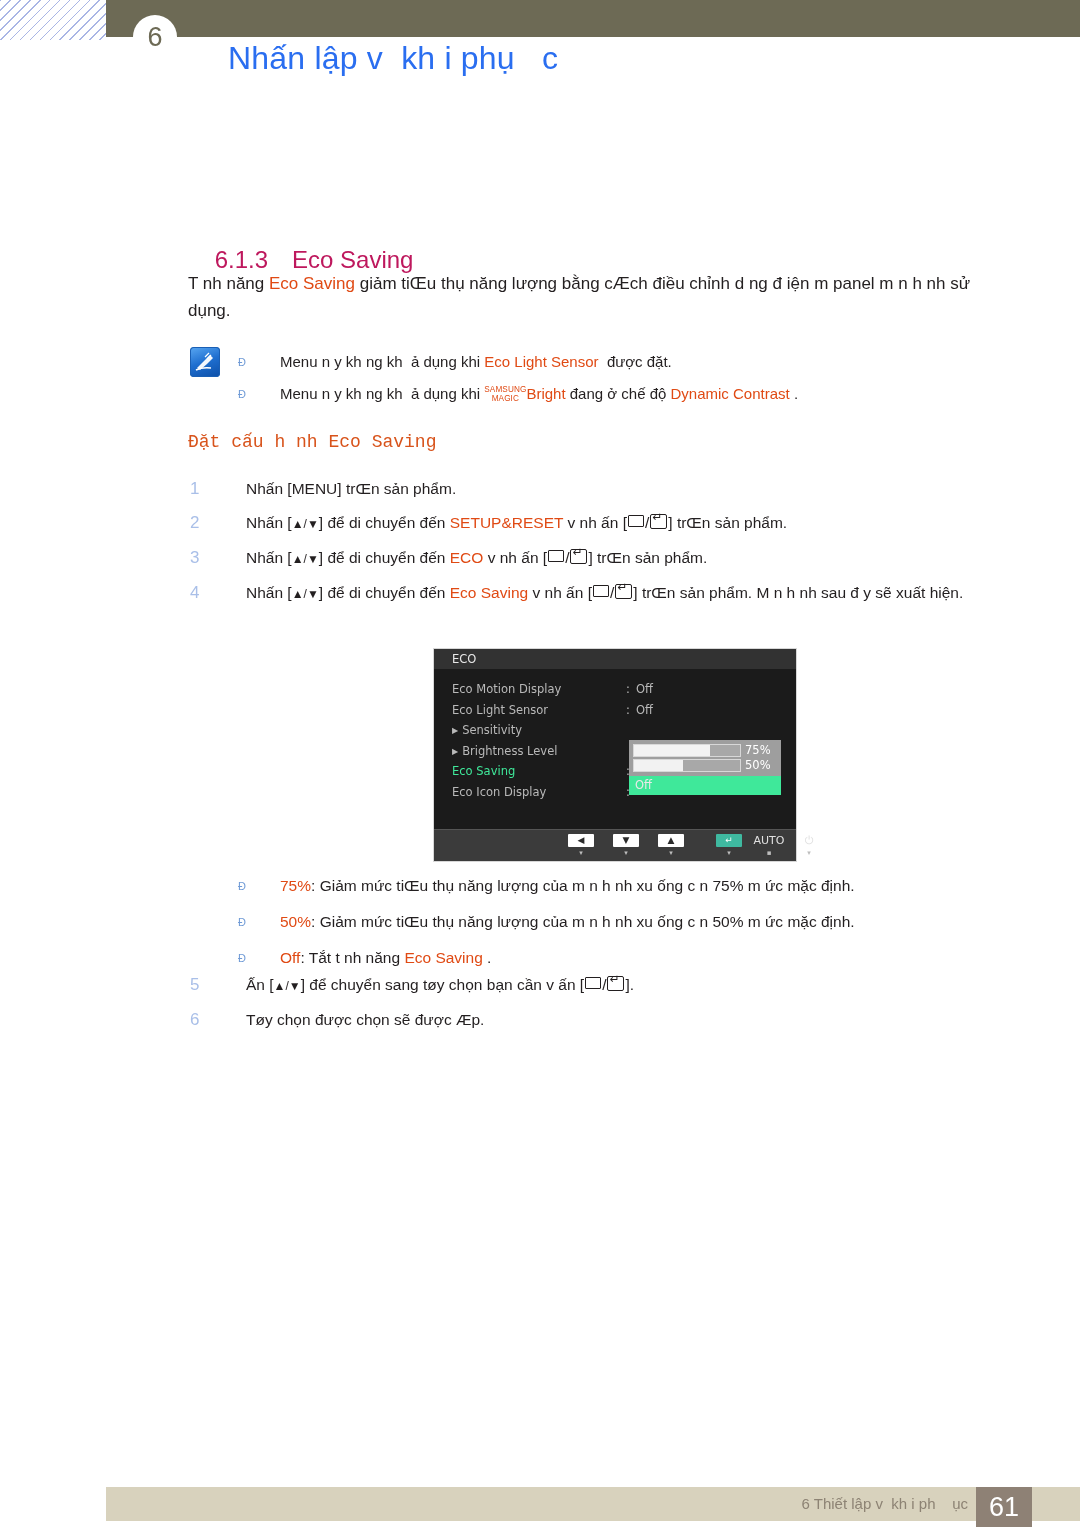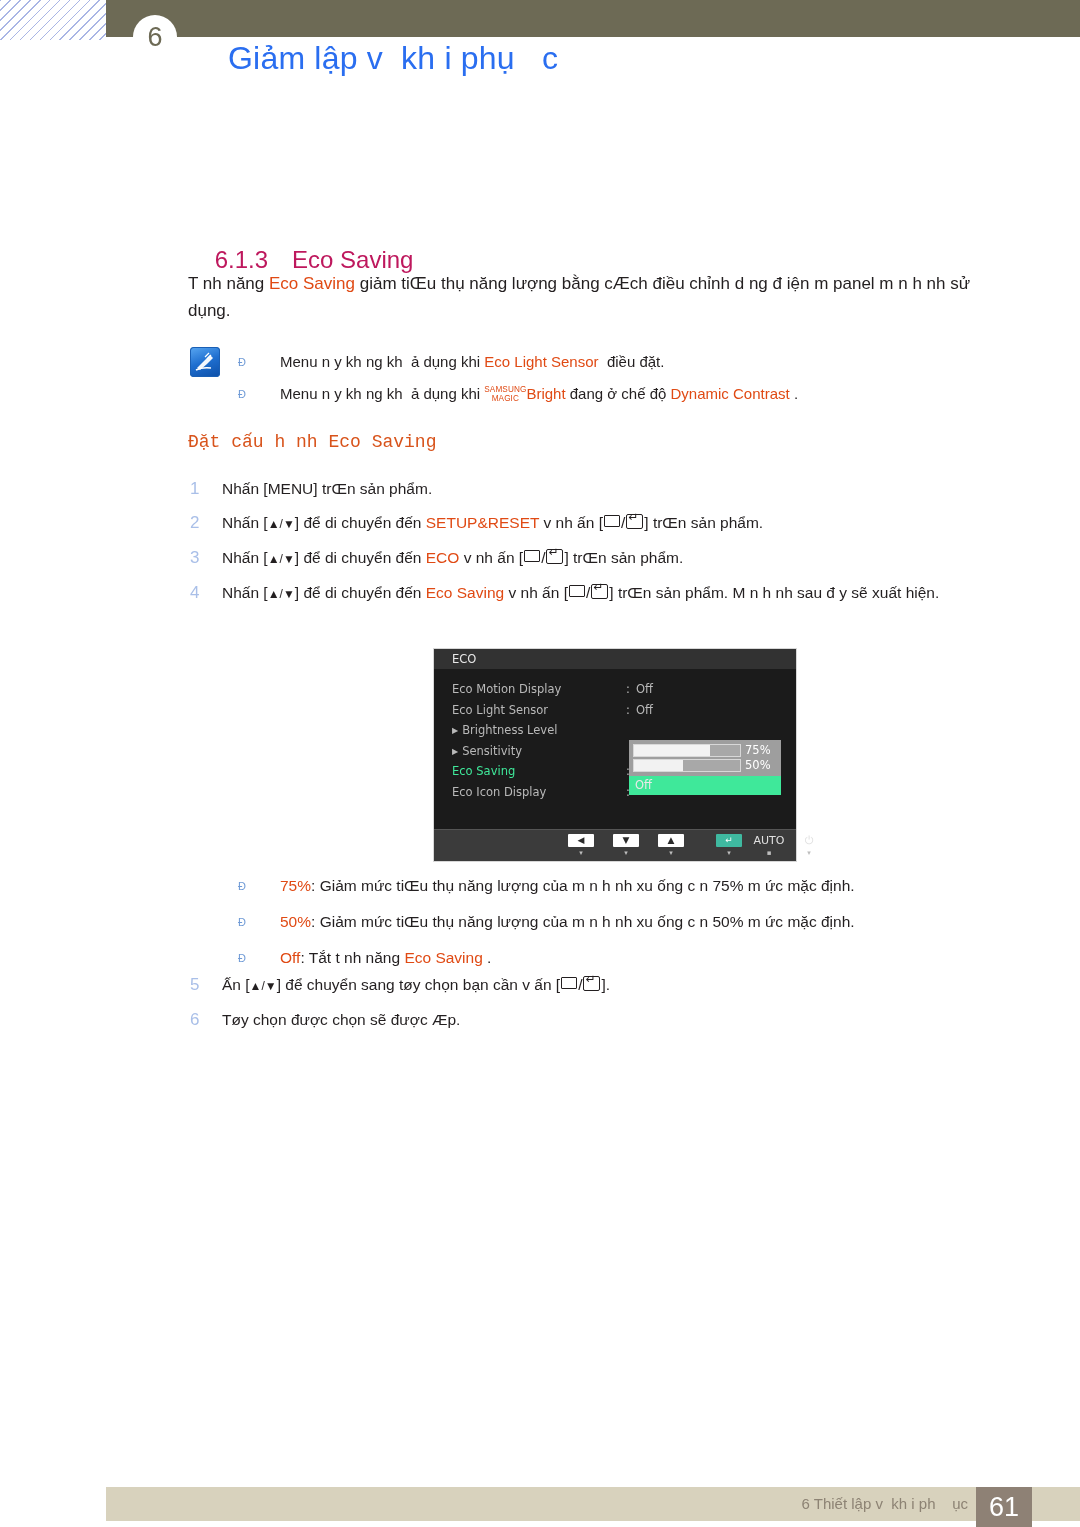--- a/index.html
+++ b/index.html
@@ -83,21 +83,21 @@
     font-size:18px;color:#d8531b;white-space:pre;font-family:Liberation Mono, monospace;
   }
 
   
   .steps{position:absolute;left:190px;width:820px;font-size:15.5px;}
   .step{display:flex;align-items:flex-start;margin-bottom:4px;}
   .step .n{
     flex:0 0 32px;width:32px;color:#a9bfe8;font-size:17px;
     line-height:30px;
   }
-  .step .t{flex:1;line-height:30px;}
+  .step .t{flex:1;line-height:30px;margin-left:24px;}
   .keybox{
     display:inline-block;width:14px;height:10px;
     border:1.6px solid #231f20;border-radius:1px;
     vertical-align:1px;margin:0 1px;
   }
   .keyent{
     display:inline-block;width:15px;height:13px;
     border:1.6px solid #231f20;border-radius:2px;
     vertical-align:-1px;margin:0 1px;position:relative;
   }
@@ -193,21 +193,21 @@
     background:#8e8175;color:#ffffff;
     font-size:27px;display:flex;align-items:center;justify-content:center;
   }
 </style>
 </head>
 <body>
 
 <div class="hatch"></div>
 <div class="headerbar"></div>
 <div class="chapbadge">6</div>
-<div class="headertitle">Giảm lập v  kh i phụ   c</div>
+<div class="headertitle">Nhấn lập v  kh i phụ   c</div>
 
 <div class="content">
 
   <div class="sec-heading">
     <span class="num">6.1.3</span><span>Eco Saving</span>
   </div>
 
   <div class="body-para">
     <span>T nh năng </span><span class="orange">Eco Saving</span><span> giảm tiŒu thụ năng lượng bằng cÆch điều chỉnh d ng đ iện m  panel m n h nh sử dụng.</span>
   </div>
@@ -216,21 +216,21 @@
     <svg width="30" height="30" viewBox="0 0 30 30">
       <path d="M7 21 L14 14 L20 8 L23 11 L17 17 L10 23 Z" fill="#ffffff" opacity="0.95"></path>
       <path d="M6 23 Q12 20 21 21" stroke="#ffffff" stroke-width="1.6" fill="none"></path>
       <path d="M15 10 L19 6 M17 12 L21 8" stroke="#ffffff" stroke-width="1.2" fill="none"></path>
     </svg>
   </div>
 
   <div class="note-list">
     <div class="row">
       <span class="bul">Ð</span>
-      <span class="txt"><span>Menu n y kh ng kh  ả dụng khi </span><span class="orange">Eco Light Sensor</span><span>  điều đặt.</span></span>
+      <span class="txt"><span>Menu n y kh ng kh  ả dụng khi </span><span class="orange">Eco Light Sensor</span><span>  được đặt.</span></span>
     </div>
     <div class="row">
       <span class="bul">Ð</span>
       <span class="txt"><span>Menu n y kh ng kh  ả dụng khi </span><span class="magic"><span>SAMSUNG</span><br><span>MAGIC</span></span><span class="orange">Bright</span><span> đang ở chế độ </span><span class="orange">Dynamic Contrast</span><span> .</span></span>
     </div>
   </div>
 
   <div class="sub-heading">Đặt cấu h nh Eco Saving</div>
 
   <div class="steps" id="steps-top" style="top:474px;">
@@ -259,26 +259,26 @@
           <span class="lbl">Eco Motion Display</span>
           <span class="col">:</span>
           <span class="val">Off</span>
         </div>
         <div class="osd-row">
           <span class="lbl">Eco Light Sensor</span>
           <span class="col">:</span>
           <span class="val">Off</span>
         </div>
         <div class="osd-row sub">
-          <span class="lbl">Brightness Level</span>
+          <span class="lbl">Sensitivity</span>
           <span class="col"></span>
           <span class="val"></span>
         </div>
         <div class="osd-row sub">
-          <span class="lbl">Sensitivity</span>
+          <span class="lbl">Brightness Level</span>
           <span class="col"></span>
           <span class="val"></span>
         </div>
         <div class="osd-row active">
           <span class="lbl">Eco Saving</span>
           <span class="col">:</span>
           <span class="val"></span>
         </div>
         <div class="osd-row">
           <span class="lbl">Eco Icon Display</span>

